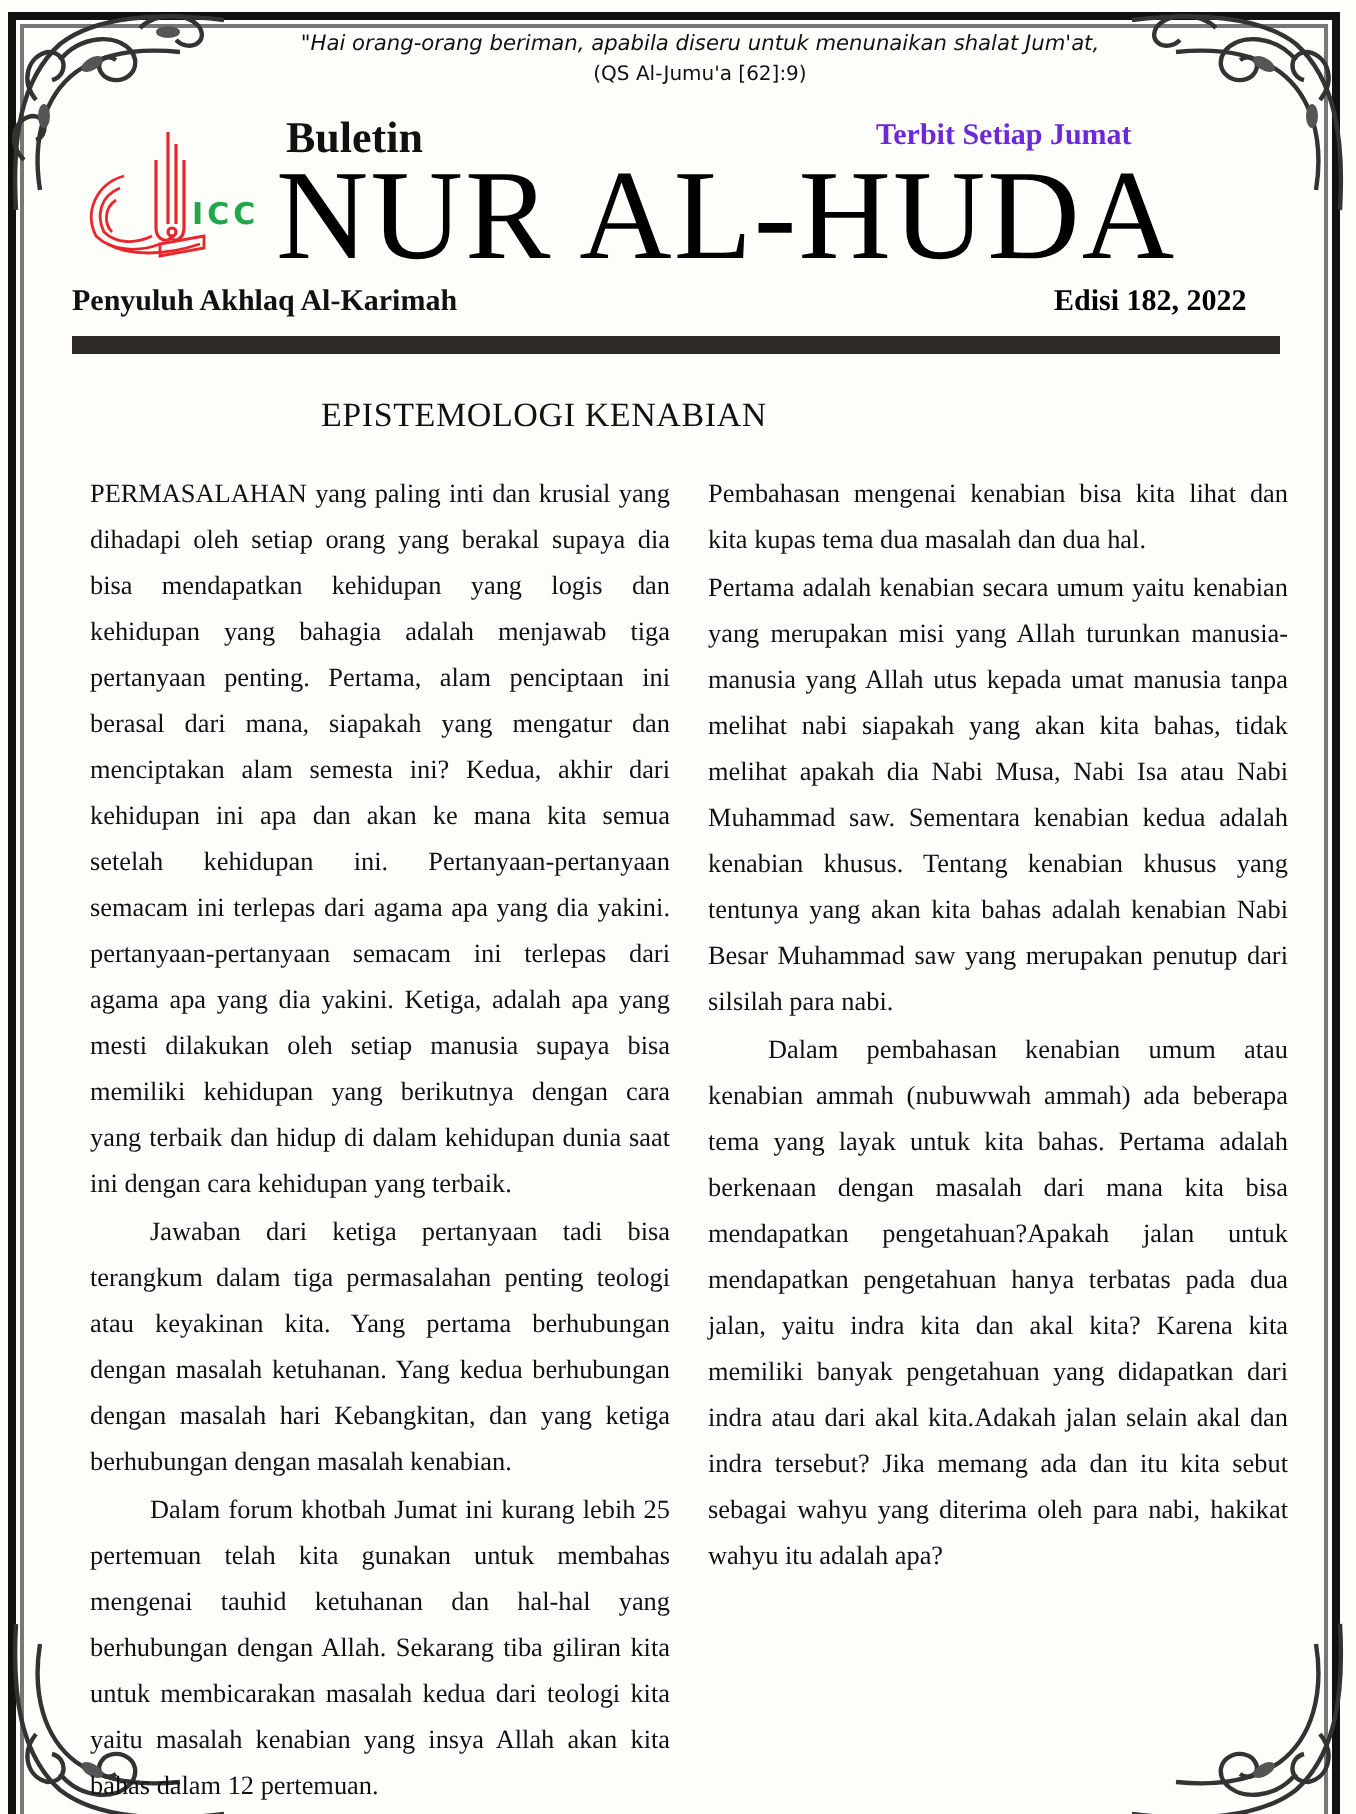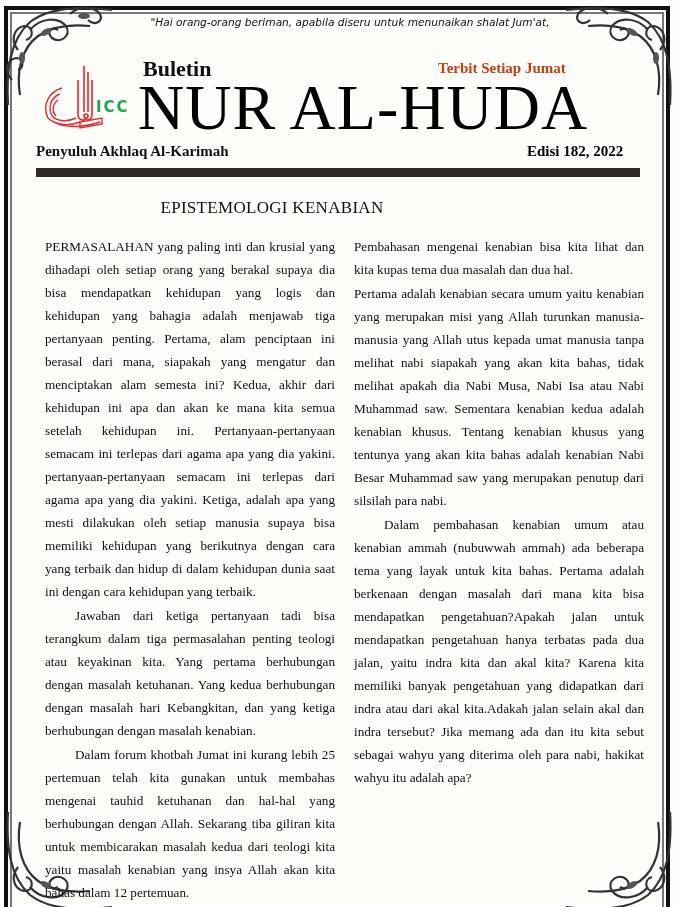--- a/index.html
+++ b/index.html
@@ -32,21 +32,21 @@
     font-family: "DejaVu Sans", sans-serif; font-style: italic; font-size: 10.6px; line-height: 17px;
     color: #111;
   }
   .quote .ref { font-style: normal; font-size: 10px; display: block; line-height: 14px; }
 
   .buletin {
     position: absolute; left: 143px; top: 56px; font-size: 22px; font-weight: bold;
     color: #111;
   }
   .terbit {
-    position: absolute; left: 438px; top: 60px; font-size: 15px; font-weight: bold; color: #c2410c;
+    position: absolute; left: 438px; top: 60px; font-size: 15px; font-weight: bold; color: #6d28d9;
   }
   .title {
     position: absolute; left: 138px; top: 70px; font-size: 64px; line-height: 76px;
     color: #000; letter-spacing: 1px; white-space: nowrap;
   }
   .tagline {
     position: absolute; left: 36px; top: 143px; font-size: 15px; font-weight: bold; color: #111;
   }
   .edisi {
     position: absolute; left: 527px; top: 143px; font-size: 15px; font-weight: bold; color: #000000;
@@ -131,20 +131,21 @@
     </g>
     <g fill="#555">
         <ellipse cx="46" cy="32" rx="6" ry="3" transform="rotate(-30 46 32)"></ellipse>
       </g>
   </svg>
 </div>
 
 <header>
   <div class="quote">
     <span>"Hai orang-orang beriman, apabila diseru untuk menunaikan shalat Jum'at,</span><br>
+    <span class="ref">(QS Al-Jumu'a [62]:9)</span>
   </div>
 
   <div class="logo">
     <svg viewBox="0 0 95 70" width="95" height="70">
 
       <g fill="none" stroke="#e8262b" stroke-width="1.4">
         <path d="M22 26 C8 30 2 44 8 56 C16 64 30 64 40 60"></path>
         <path d="M20 32 C10 36 8 46 12 54 C18 60 28 60 36 56"></path>
         <path d="M18 38 C12 42 12 50 16 54"></path>
         <path d="M14 60 C24 66 42 66 60 60"></path>

